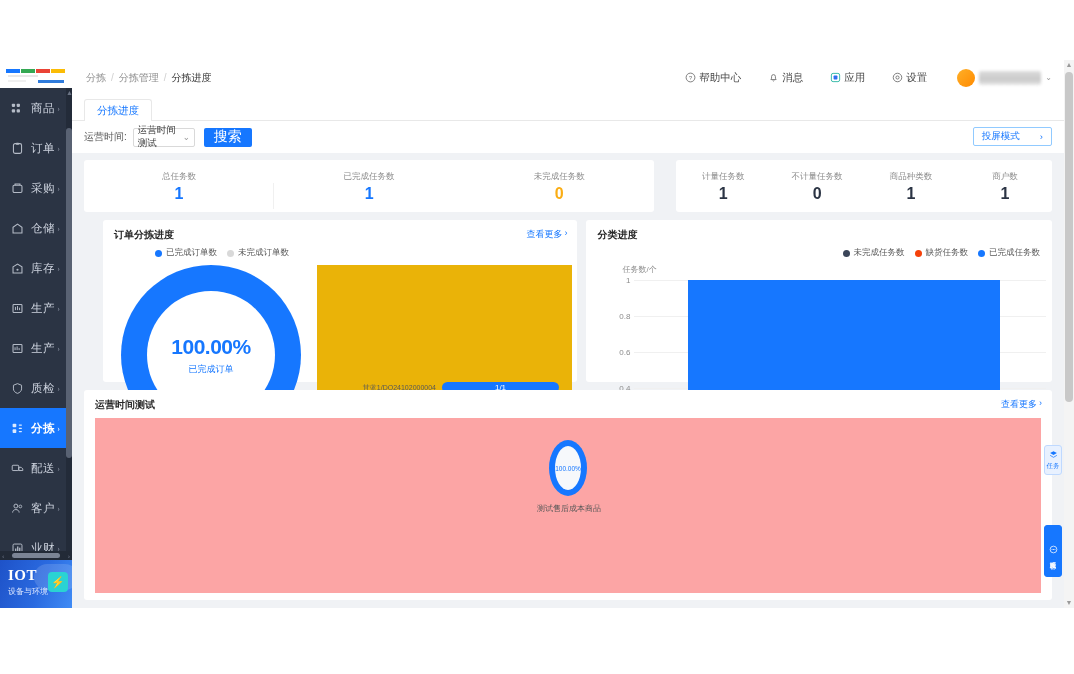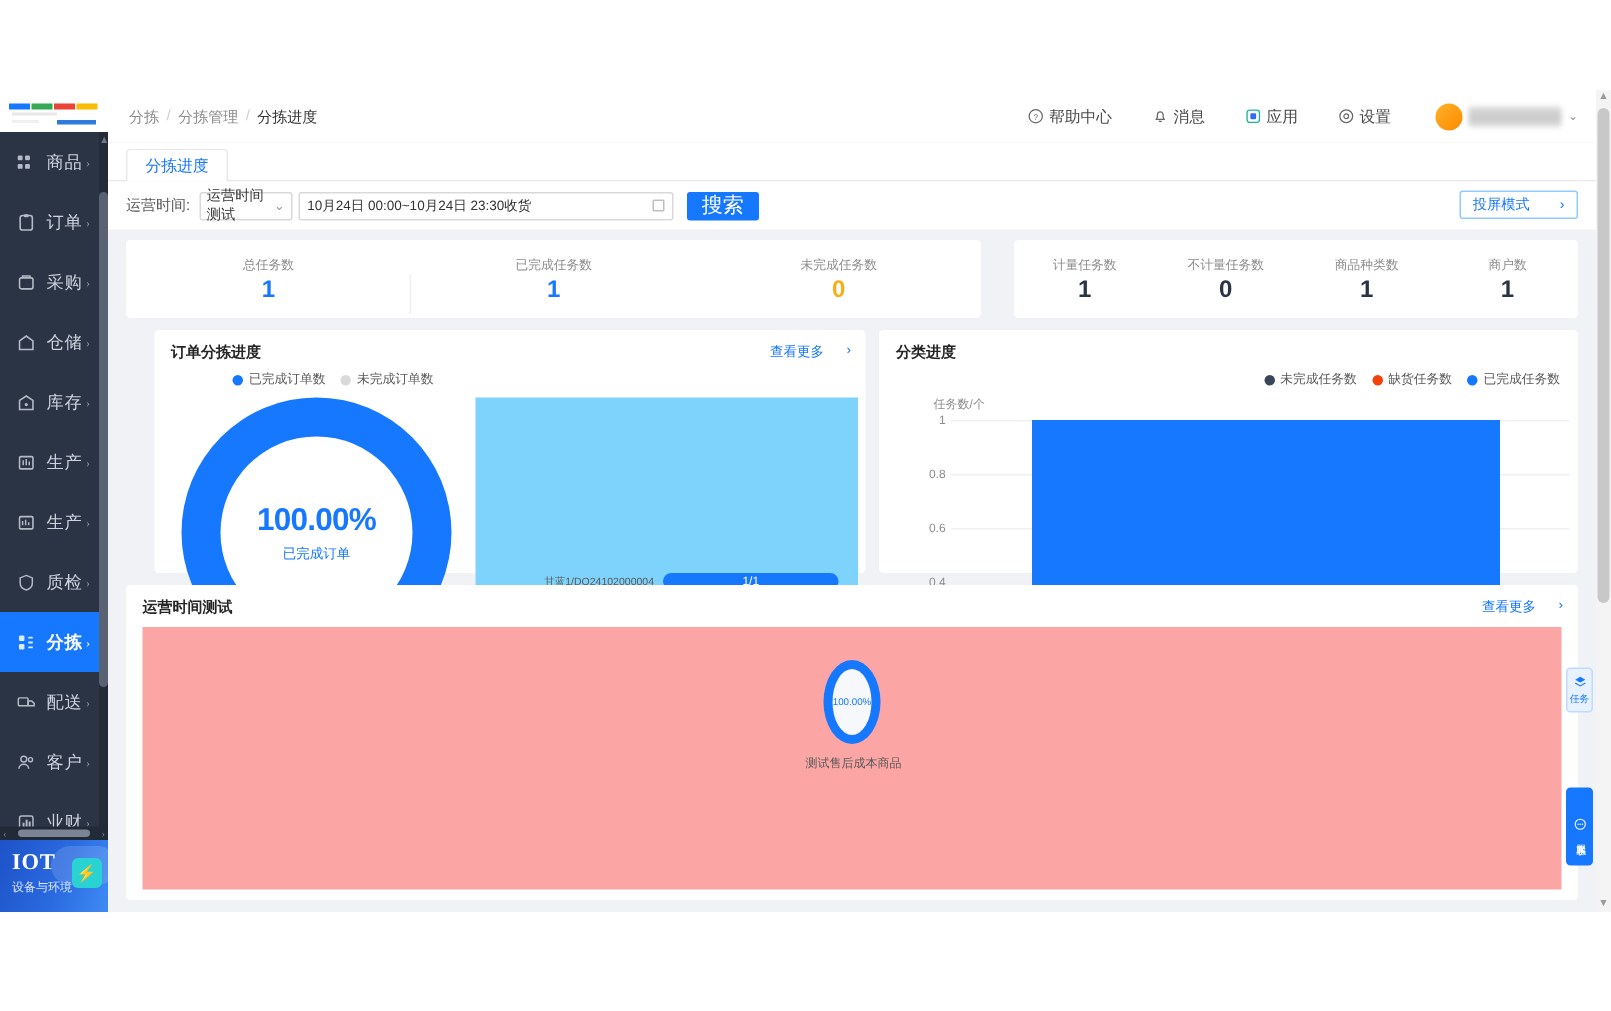--- a/index.html
+++ b/index.html
@@ -93,34 +93,34 @@
   .statcell .sv.warn { color:#faad14; }
   .statcell .sv.dark { color:#2b3444; }
   .vdiv { position:absolute; right:0; top:12px; width:1px; height:26px; background:#f0f0f0; }
 
   
   .panels { position:absolute; left:12px; top:125px; width:968px; height:162px; display:flex; gap:9px;padding-left:19px; }
   .panel { background:#fff; border-radius:3px; position:relative; }
   .panel.p1 { width:484px; height:162px; }
   .panel.p2 { width:475px; height:162px; }
   .ptitle { position:absolute; left:11px; top:8px; font-size:10px; color:#262626; font-weight:bold; }
-  .pmore { position:absolute; right:10px; top:8px; font-size:9px; color:#1677ff; display:flex; align-items:flex-start; gap:15px; }
+  .pmore { position:absolute; right:10px; top:8px; font-size:9px; color:#1677ff; display:flex; align-items:flex-start; gap:2px; }
   .legend { position:absolute; display:flex; gap:10px; align-items:center; }
   .lg { display:flex; align-items:center; gap:4px; font-size:8.5px; color:#595959; }
   .lg i { width:7px; height:7px; border-radius:50%; display:block; }
 
   .donutwrap { position:absolute; left:18px; top:45px; width:180px; height:180px; }
   .donut { width:180px; height:180px; border-radius:50%; }
   .donut .hole { position:absolute; left:26px; top:26px; width:128px; height:128px; border-radius:50%; background:#fff;
                  display:flex; flex-direction:column; align-items:center; justify-content:center; }
   .donut .pct { font-size:21px; font-weight:bold; color:#1677ff; letter-spacing:-.5px; }
   .donut .sub { font-size:9px; color:#1677ff; margin-top:4px; }
   .cap { position:absolute; font-size:9px; color:#8c8c8c; text-align:center; }
 
-  .merchbox { position:absolute; left:214px; top:45px; width:255px; height:218px; background:#7dd3fc; }
+  .merchbox { position:absolute; left:214px; top:45px; width:255px; height:218px; background:#eab308; }
   .mrow { position:absolute; left:0; top:117px; width:255px; display:flex; align-items:center; }
   .mname { width:125px; text-align:right; font-size:7px; color:#595959; padding-right:6px; }
   .mbar { width:117px; height:11px; border-radius:6px; background:#1677ff; color:#fff; font-size:8px; display:flex; align-items:center; justify-content:center; }
 
   
   .chart { position:absolute; left:12px; top:46px; width:455px; height:210px; }
   .yaxis-title { position:absolute; left:24px; top:-2px; font-size:8px; color:#8c8c8c; }
   .ytick { position:absolute; left:0; width:32px; text-align:right; font-size:8px; color:#8c8c8c; transform:translateY(-50%); }
   .gridline { position:absolute; left:36px; width:412px; height:1px; background:#f0f0f0; }
   .baseline { position:absolute; left:36px; width:412px; height:1px; background:#e0e0e0; }
@@ -391,24 +391,20 @@
       <div class="tabbar">
         <div class="tabline"></div>
         <div class="tab">分拣进度</div>
       </div>
 
       <div class="filterbar">
         <span class="flabel">运营时间:</span>
         <div class="fselect">
           <span>运营时间测试</span>
           <span class="cv">⌄</span>
-        </div>
-        <div class="fdate">
-          <span>10月24日 00:00~10月24日 23:30收货</span>
-          <span class="cal"></span>
         </div>
         <div class="fbtn">搜索</div>
         <div class="castbtn">
           <span>投屏模式</span>
           <span>›</span>
         </div>
       </div>
 
       <div class="stats">
         <div class="statcard left">

